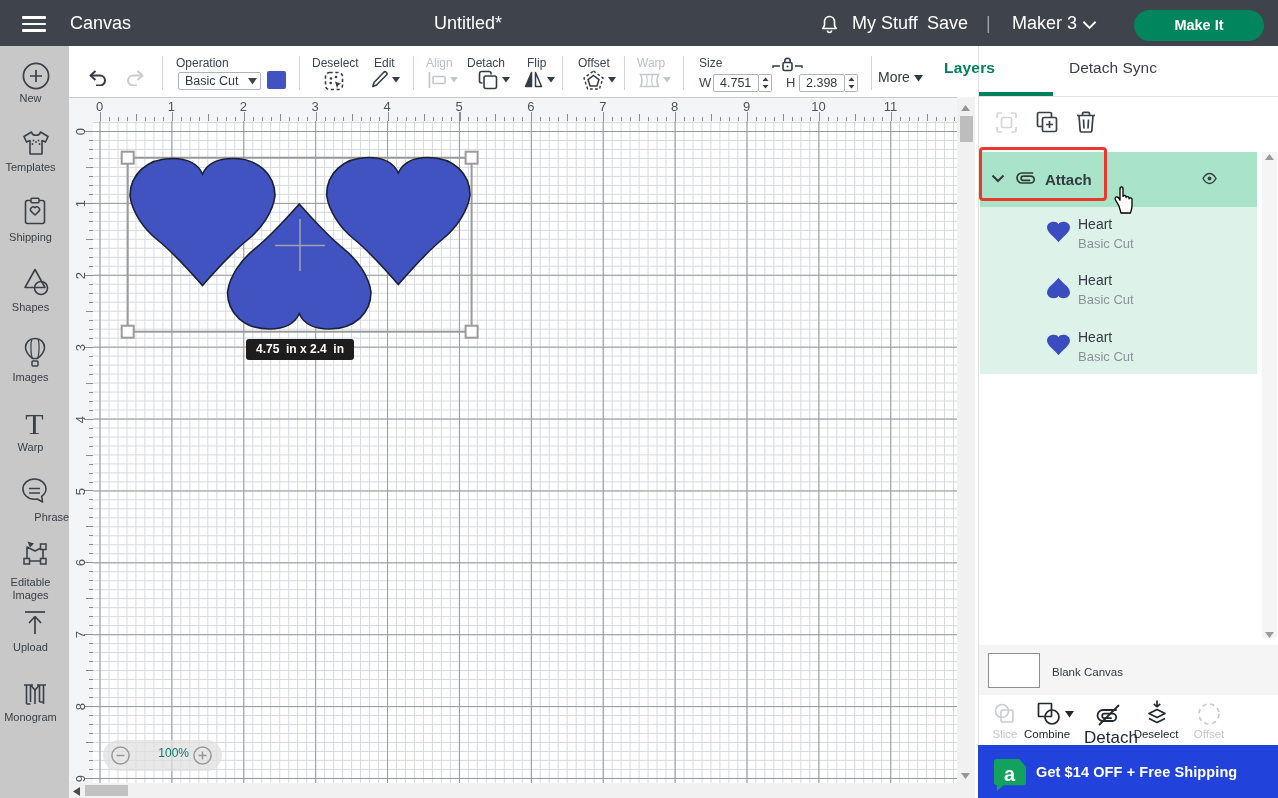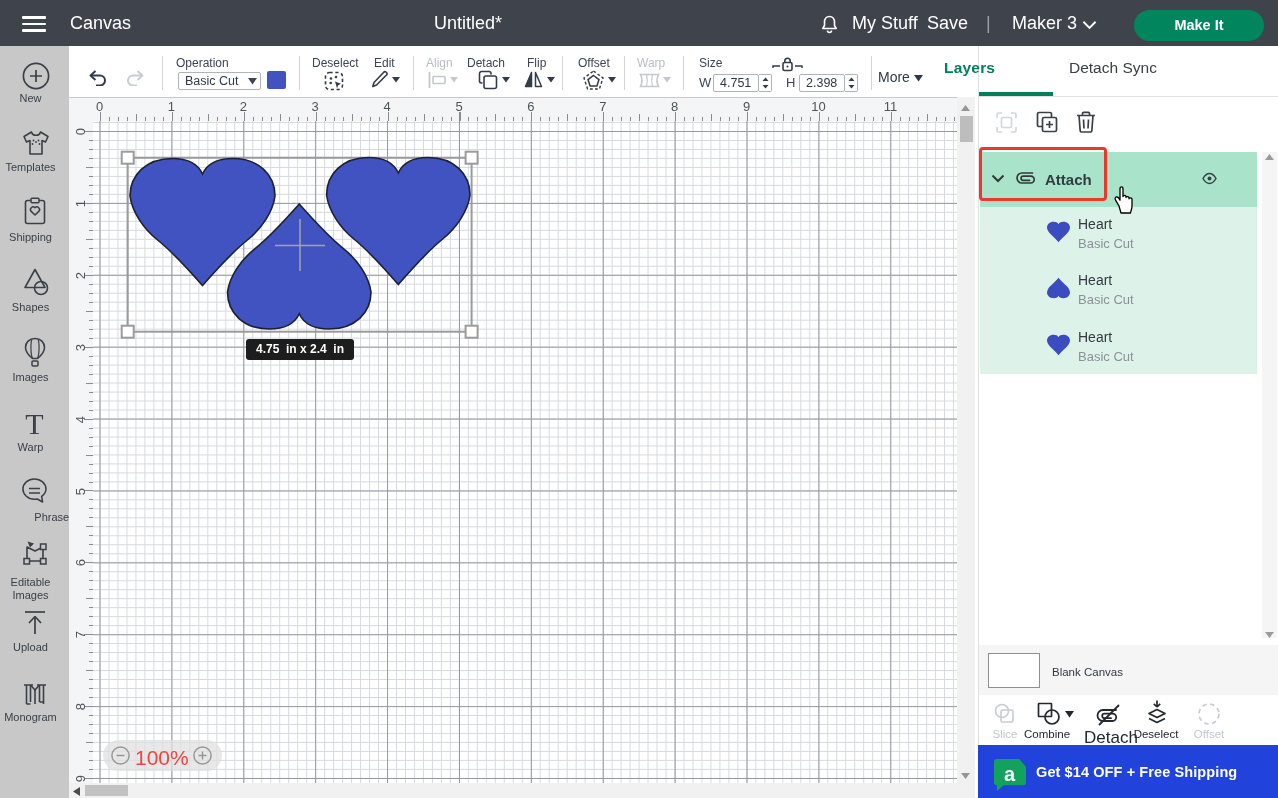--- a/index.html
+++ b/index.html
@@ -312,21 +312,21 @@
       </g>
     </svg>
 
     <div class="abs" style="left:246px;top:339px;width:108px;height:21px;background:#1d1d1d;border-radius:3px;color:#fff;font-size:12px;font-weight:bold;text-align:center;line-height:21px;">4.75&nbsp; in x 2.4&nbsp; in</div>
 
     <div class="abs" style="left:103px;top:740px;width:119px;height:31px;background:rgba(223,223,223,0.72);border-radius:16px;"></div>
     <svg class="abs" style="left:111px;top:746px" width="19" height="19" viewBox="0 0 19 19">
       <circle cx="9.5" cy="9.5" r="8.6" fill="none" stroke="#979797" stroke-width="1.5"></circle>
       <path d="M5.5 9.5 H13.5" stroke="#979797" stroke-width="1.5"></path>
     </svg>
-    <div class="abs" style="left:135px;top:746px;width:54px;text-align:left;font-size:21px;color:#ef4444;">100%</div>
+    <div class="abs" style="left:135px;top:746px;width:54px;text-align:right;font-size:12px;color:#0f766e;">100%</div>
     <svg class="abs" style="left:193px;top:746px" width="19" height="19" viewBox="0 0 19 19">
       <circle cx="9.5" cy="9.5" r="8.6" fill="none" stroke="#979797" stroke-width="1.5"></circle>
       <path d="M5.5 9.5 H13.5 M9.5 5.5 V13.5" stroke="#979797" stroke-width="1.5"></path>
     </svg>
 
     <div class="abs" style="left:957px;top:97px;width:18px;height:701px;background:#f1f1f1;"></div>
     <svg class="abs" style="left:961px;top:105px" width="9" height="6" viewBox="0 0 9 6">
         <path d="M0 6 H9 L4.5 0 Z" fill="#969696"></path>
       </svg>
     <div class="abs" style="left:959.5px;top:116px;width:13px;height:26px;background:#bdbdbd;"></div>

